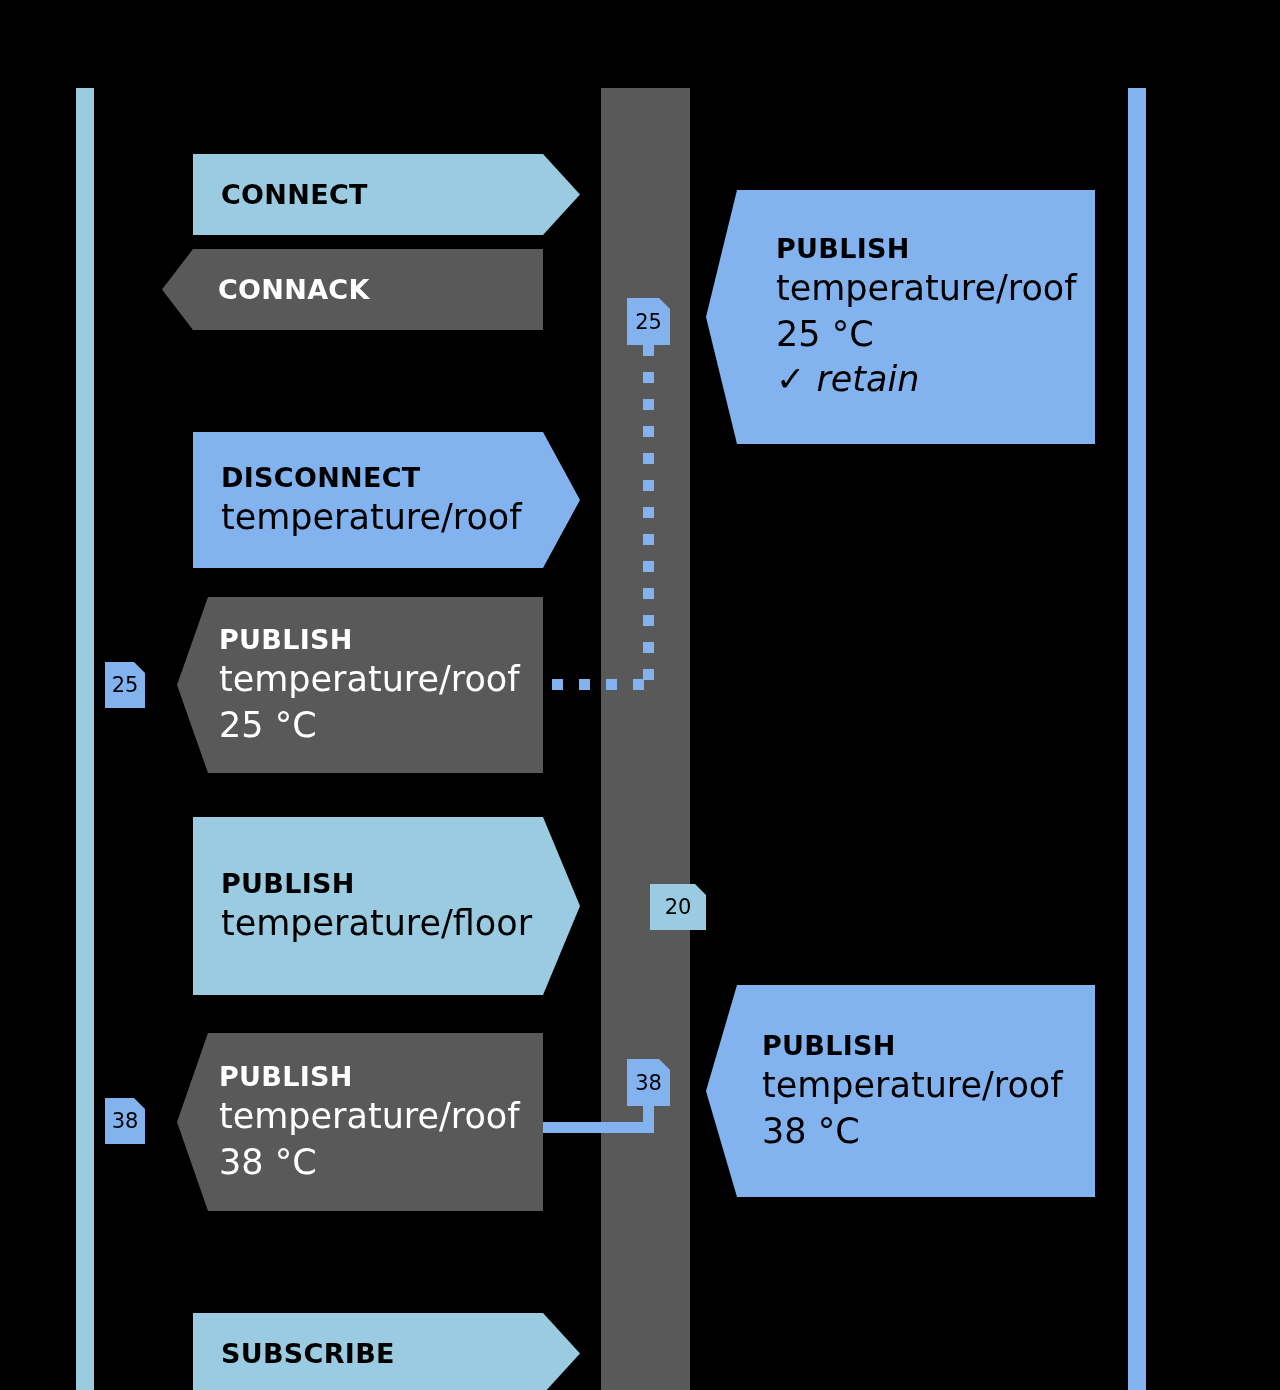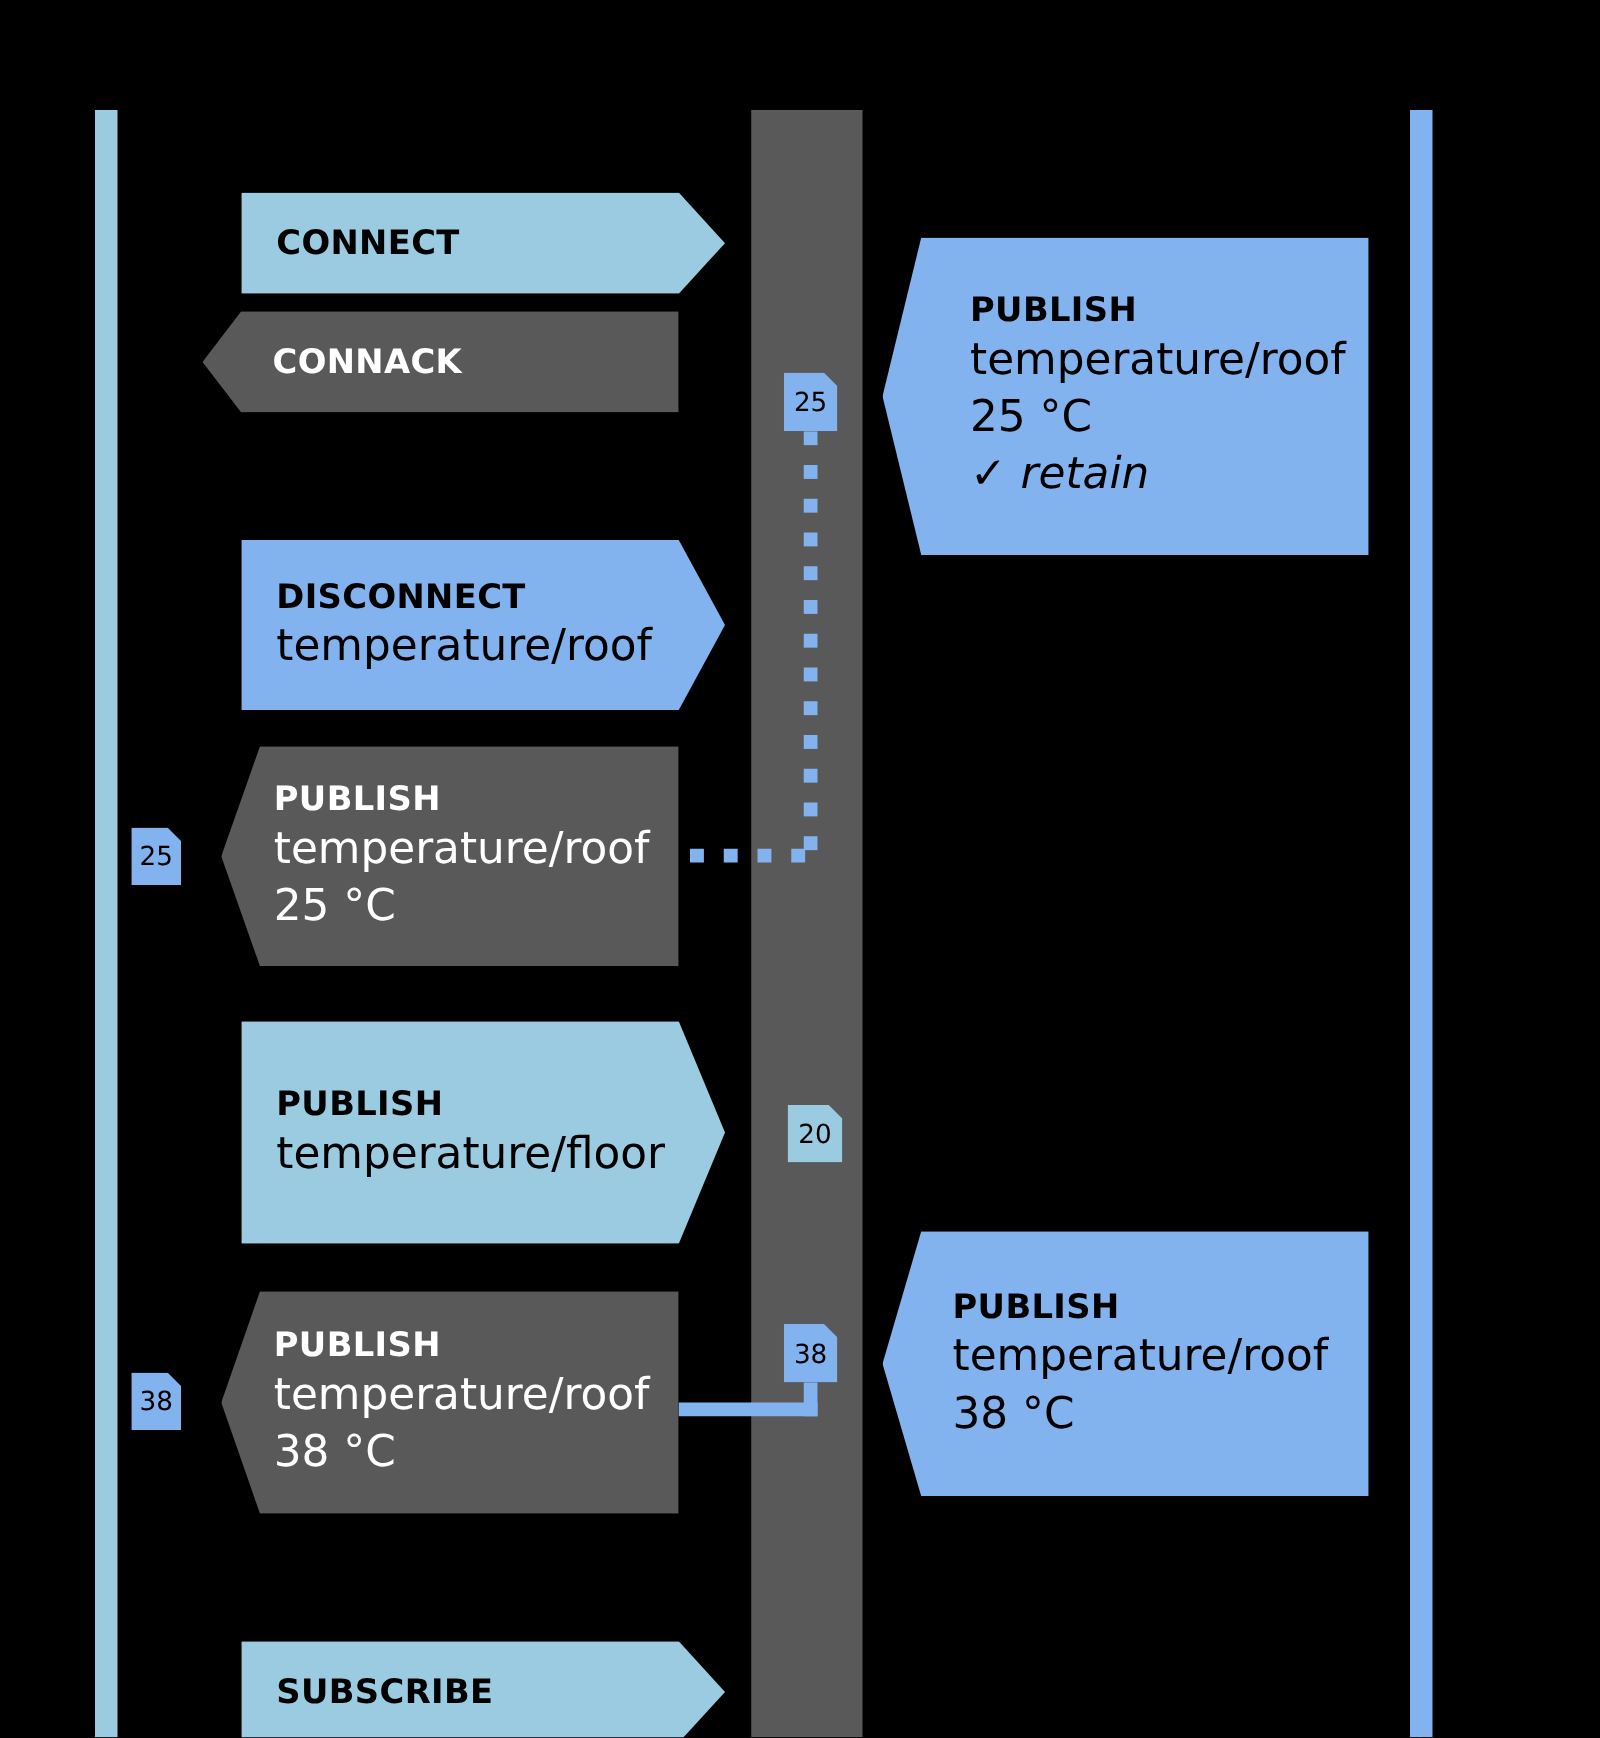--- a/index.html
+++ b/index.html
@@ -177,21 +177,21 @@
     <span>25</span>
   </div>
 
   <div class="msg msg-right fill-lightblue" style="left:193px; top:817px; width:387px; height:178px;">
     <div class="inner pad-right-head">
       <div class="title txt-dark">PUBLISH</div>
       <div class="line txt-dark">temperature/floor</div>
     </div>
   </div>
 
-  <div class="badge badge-lightblue" style="left:630px; top:884px; width:44px; height:46px;">
+  <div class="badge badge-lightblue" style="left:650px; top:884px; width:56px; height:46px;">
     <span>20</span>
   </div>
 
   <div class="msg msg-left fill-gray" style="left:177px; top:1033px; width:366px; height:178px;">
     <div class="inner pad-left-head" style="padding-left:42px;">
       <div class="title txt-light">PUBLISH</div>
       <div class="line txt-light">temperature/roof</div>
       <div class="line txt-light">38 °C</div>
     </div>
   </div>

